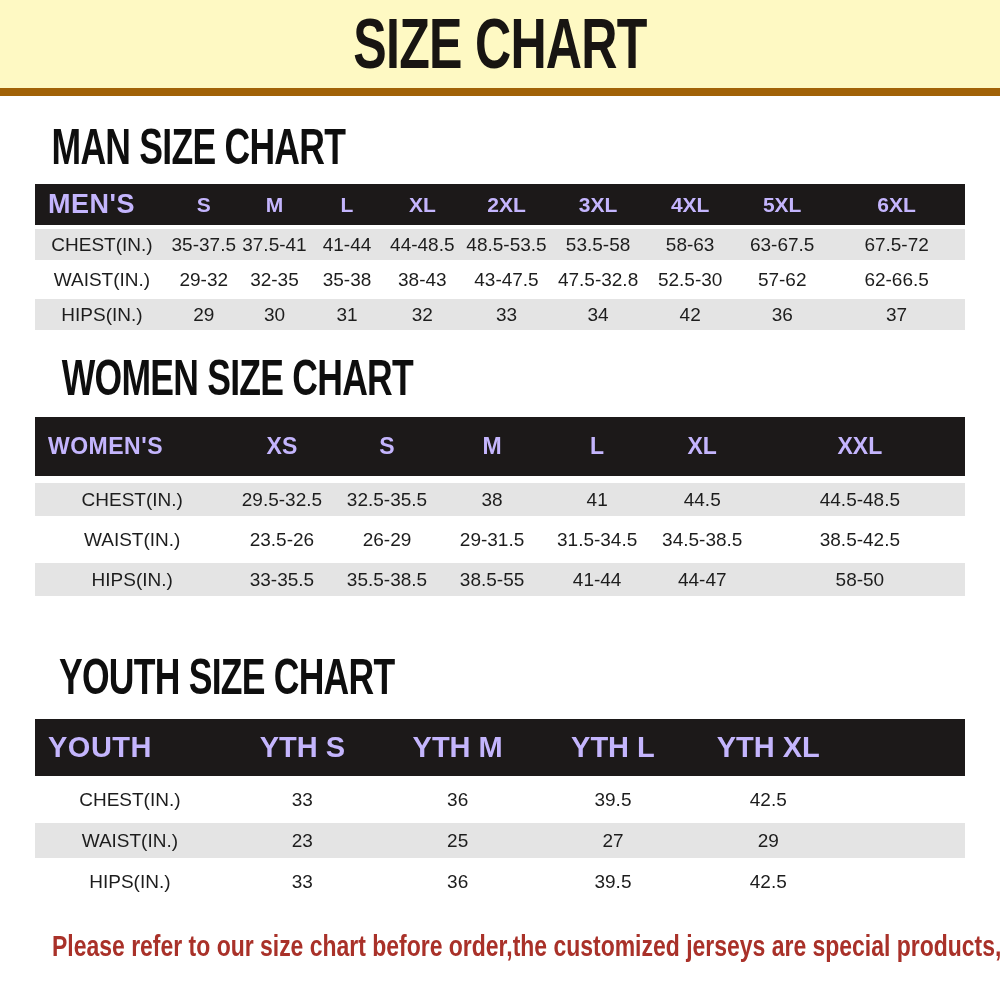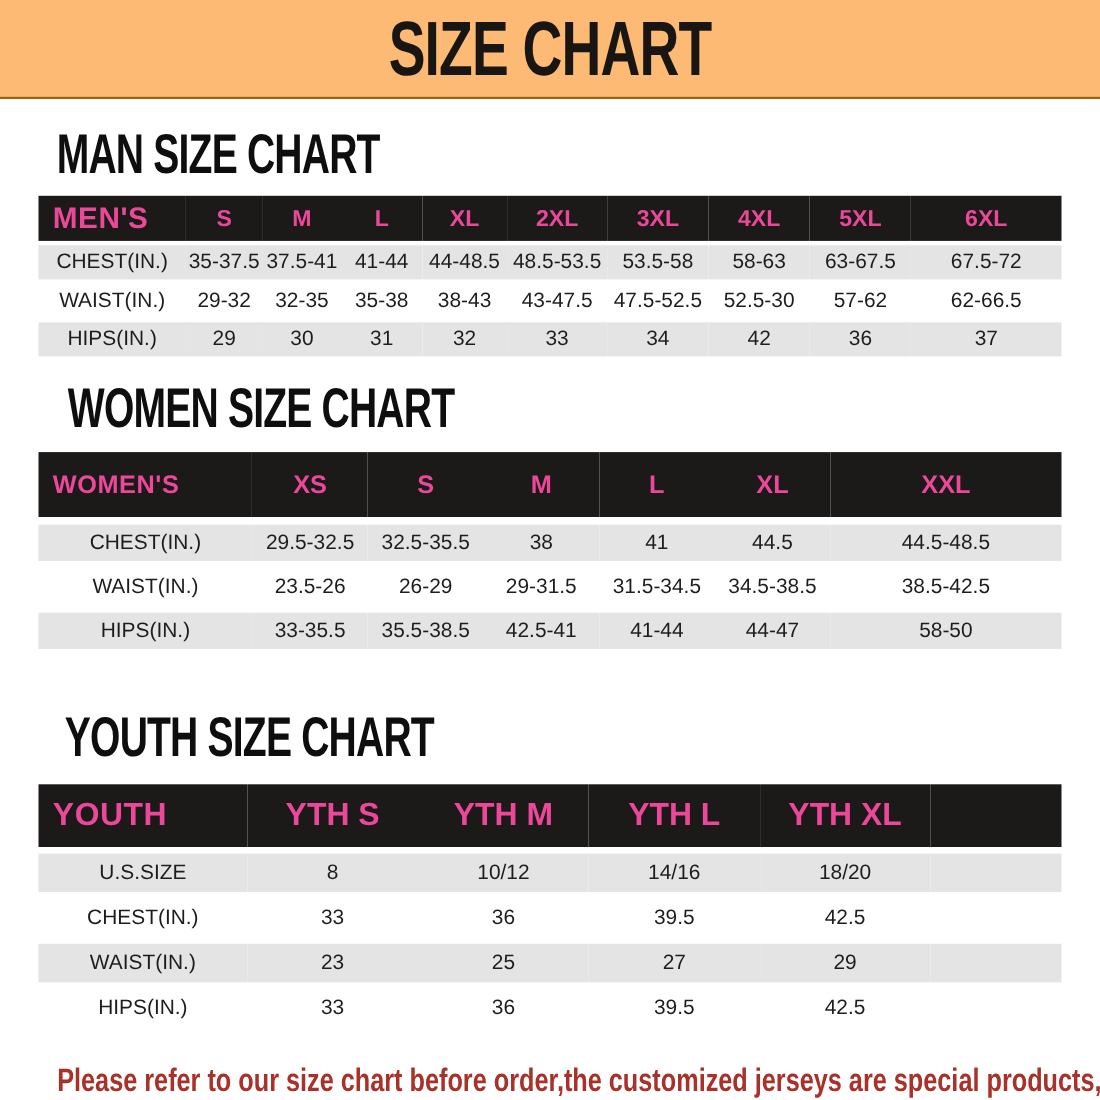--- a/index.html
+++ b/index.html
@@ -5,23 +5,23 @@
   html,body{margin:0;padding:0;}
   body{
     width:1000px;height:1000px;
     background:#ffffff;
     font-family:"Liberation Sans", sans-serif;
     overflow:hidden;
   }
   
   .banner{
     height:88px;
-    background:#fdba74;
+    background:#fef9c3;
     display:flex;align-items:center;justify-content:center;
-    border-bottom:2px solid #a16207;
+    border-bottom:8px solid #a16207;
   }
   .cond{
     display:inline-block;
     font-weight:bold;
     letter-spacing:-1px;
     white-space:nowrap;
   }
   .banner .cond{
     font-size:66px;
     color:#181512;
@@ -48,21 +48,21 @@
   }
   .men-table{border-spacing:0 4px;margin-top:9px;}
   .women-table{border-spacing:0 7px;margin-top:8px;}
   .youth-table{border-spacing:0 6px;margin-top:12px;}
   td{
     overflow:hidden;
     white-space:nowrap;
   }
   tr.bar td{
     background:#1c1919;
-    color:#ec4899;
+    color:#c4b5fd;
     text-align:center;
     font-weight:bold;
     font-size:21px;
   }
   tr.bar td.corner{
     text-align:left;
     padding-left:13px;
     font-size:27px;
     letter-spacing:0.5px;
   }
@@ -141,21 +141,21 @@
     <td>63-67.5</td>
     <td>67.5-72</td>
   </tr>
   <tr class="data">
     <td>WAIST(IN.)</td>
     <td>29-32</td>
     <td>32-35</td>
     <td>35-38</td>
     <td>38-43</td>
     <td>43-47.5</td>
-    <td>47.5-52.5</td>
+    <td>47.5-32.8</td>
     <td>52.5-30</td>
     <td>57-62</td>
     <td>62-66.5</td>
   </tr>
   <tr class="data gray">
     <td>HIPS(IN.)</td>
     <td>29</td>
     <td>30</td>
     <td>31</td>
     <td>32</td>
@@ -206,21 +206,21 @@
     <td>26-29</td>
     <td>29-31.5</td>
     <td>31.5-34.5</td>
     <td>34.5-38.5</td>
     <td>38.5-42.5</td>
   </tr>
   <tr class="data gray">
     <td>HIPS(IN.)</td>
     <td>33-35.5</td>
     <td>35.5-38.5</td>
-    <td>42.5-41</td>
+    <td>38.5-55</td>
     <td>41-44</td>
     <td>44-47</td>
     <td>58-50</td>
   </tr>
 </tbody>
   </table>
 
 <div class="sec-heading h-youth">
   <span class="cond">YOUTH SIZE CHART</span>
 </div>
@@ -235,28 +235,20 @@
   </colgroup>
   <tbody>
       <tr class="bar">
     <td class="corner">YOUTH</td>
     <td>YTH S</td>
     <td>YTH M</td>
     <td>YTH L</td>
     <td>YTH XL</td>
     <td></td>
   </tr>
-  <tr class="data gray">
-    <td>U.S.SIZE</td>
-    <td>8</td>
-    <td>10/12</td>
-    <td>14/16</td>
-    <td>18/20</td>
-    <td></td>
-  </tr>
   <tr class="data">
     <td>CHEST(IN.)</td>
     <td>33</td>
     <td>36</td>
     <td>39.5</td>
     <td>42.5</td>
     <td></td>
   </tr>
   <tr class="data gray">
     <td>WAIST(IN.)</td>

